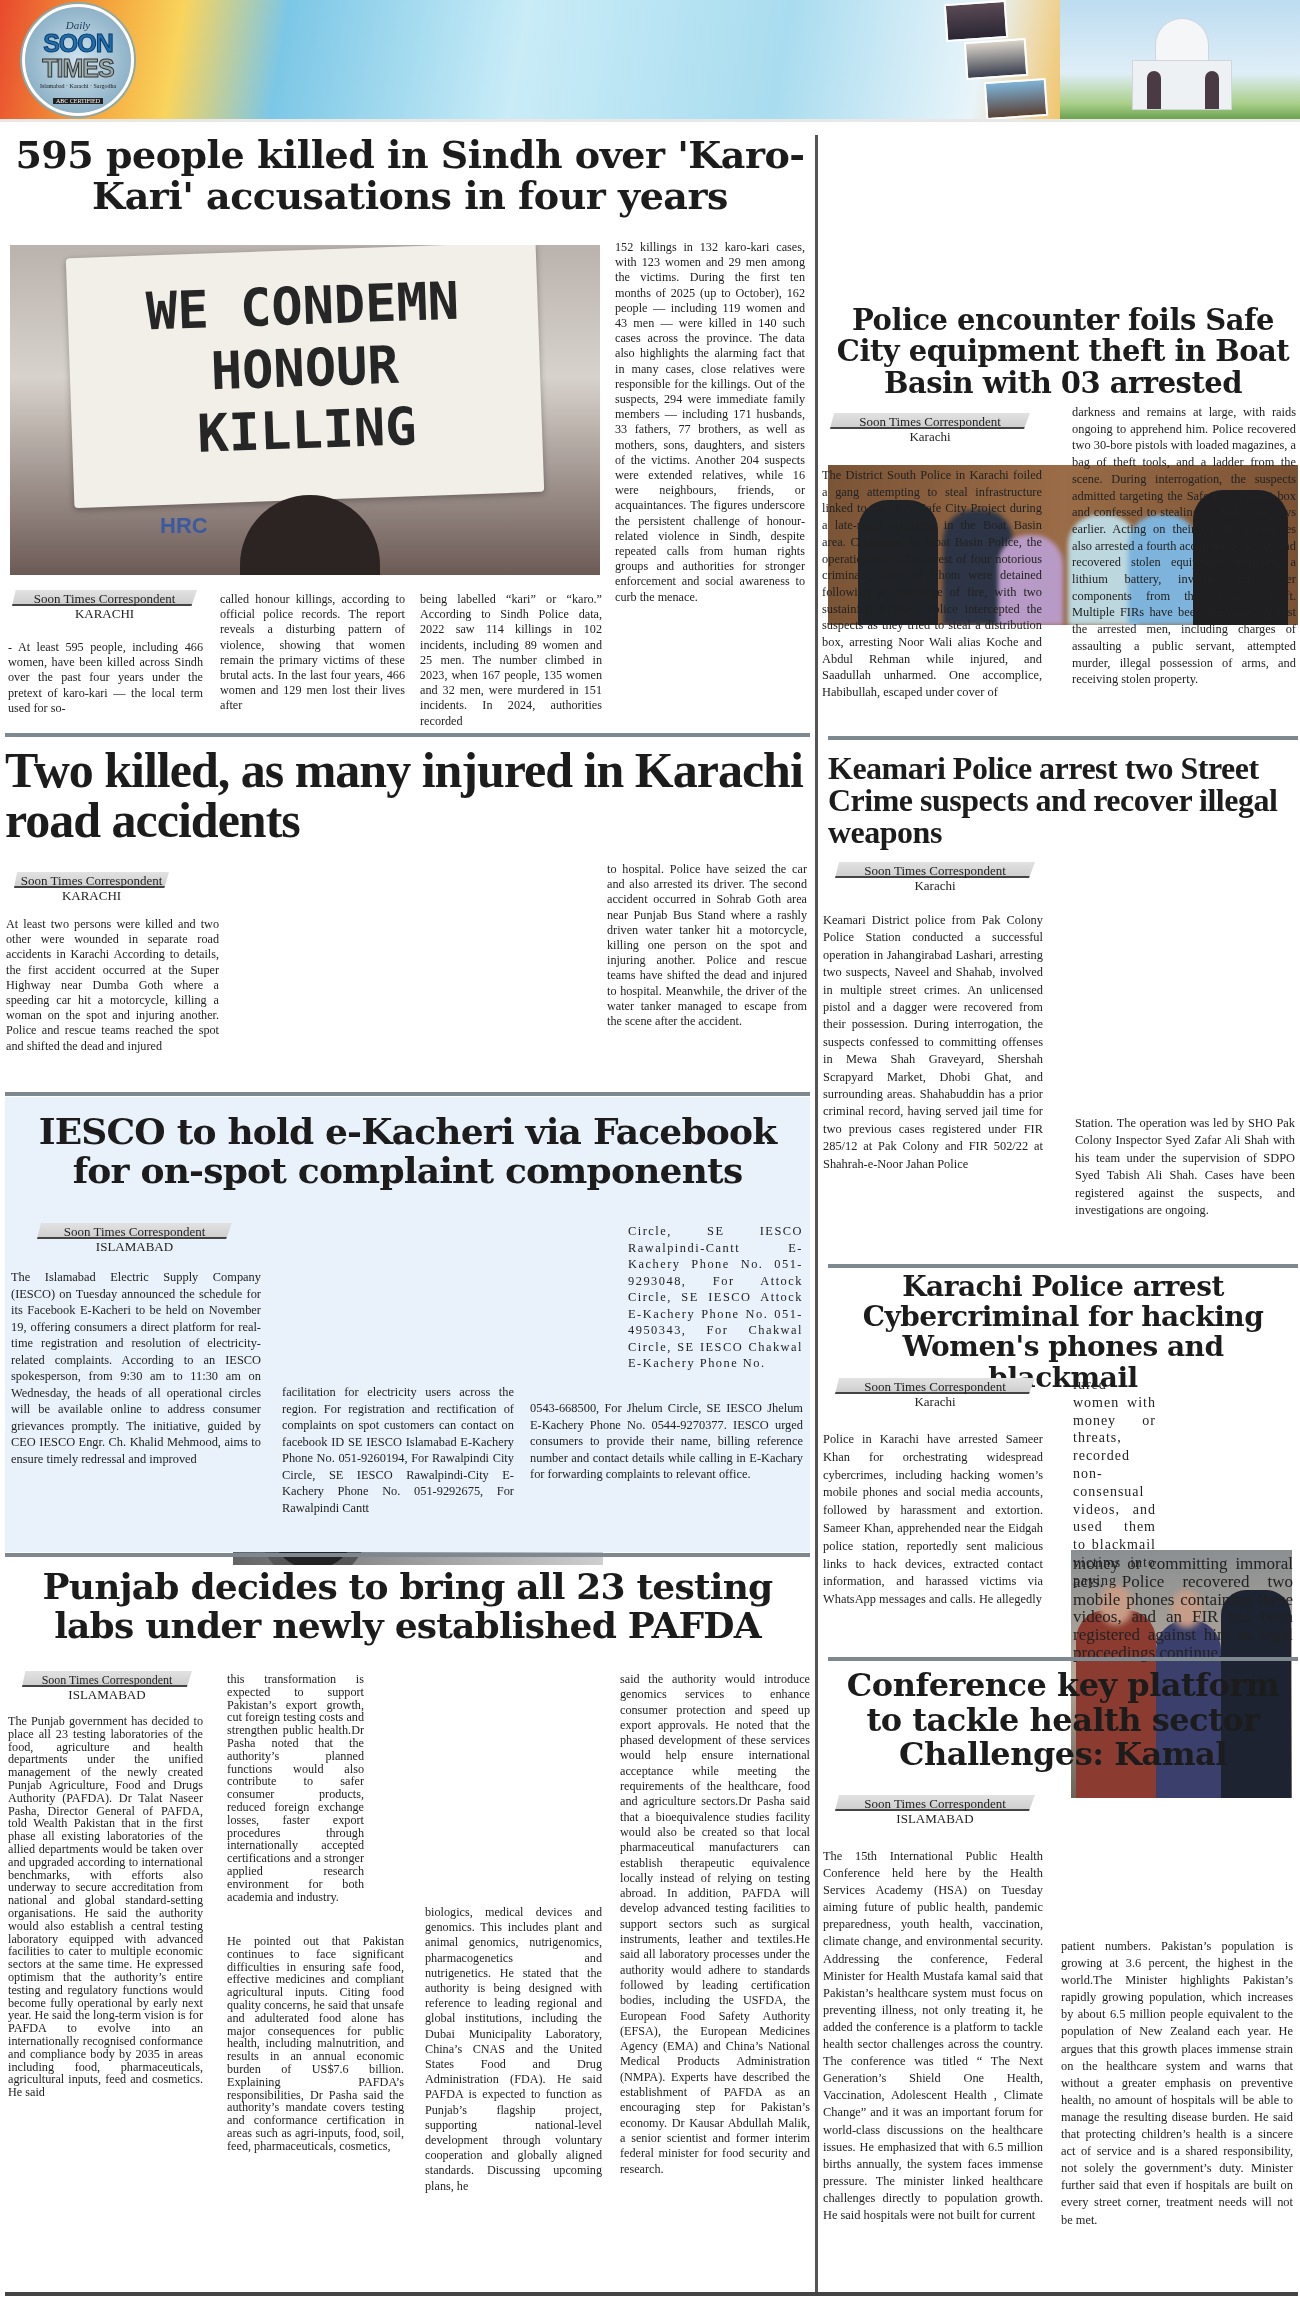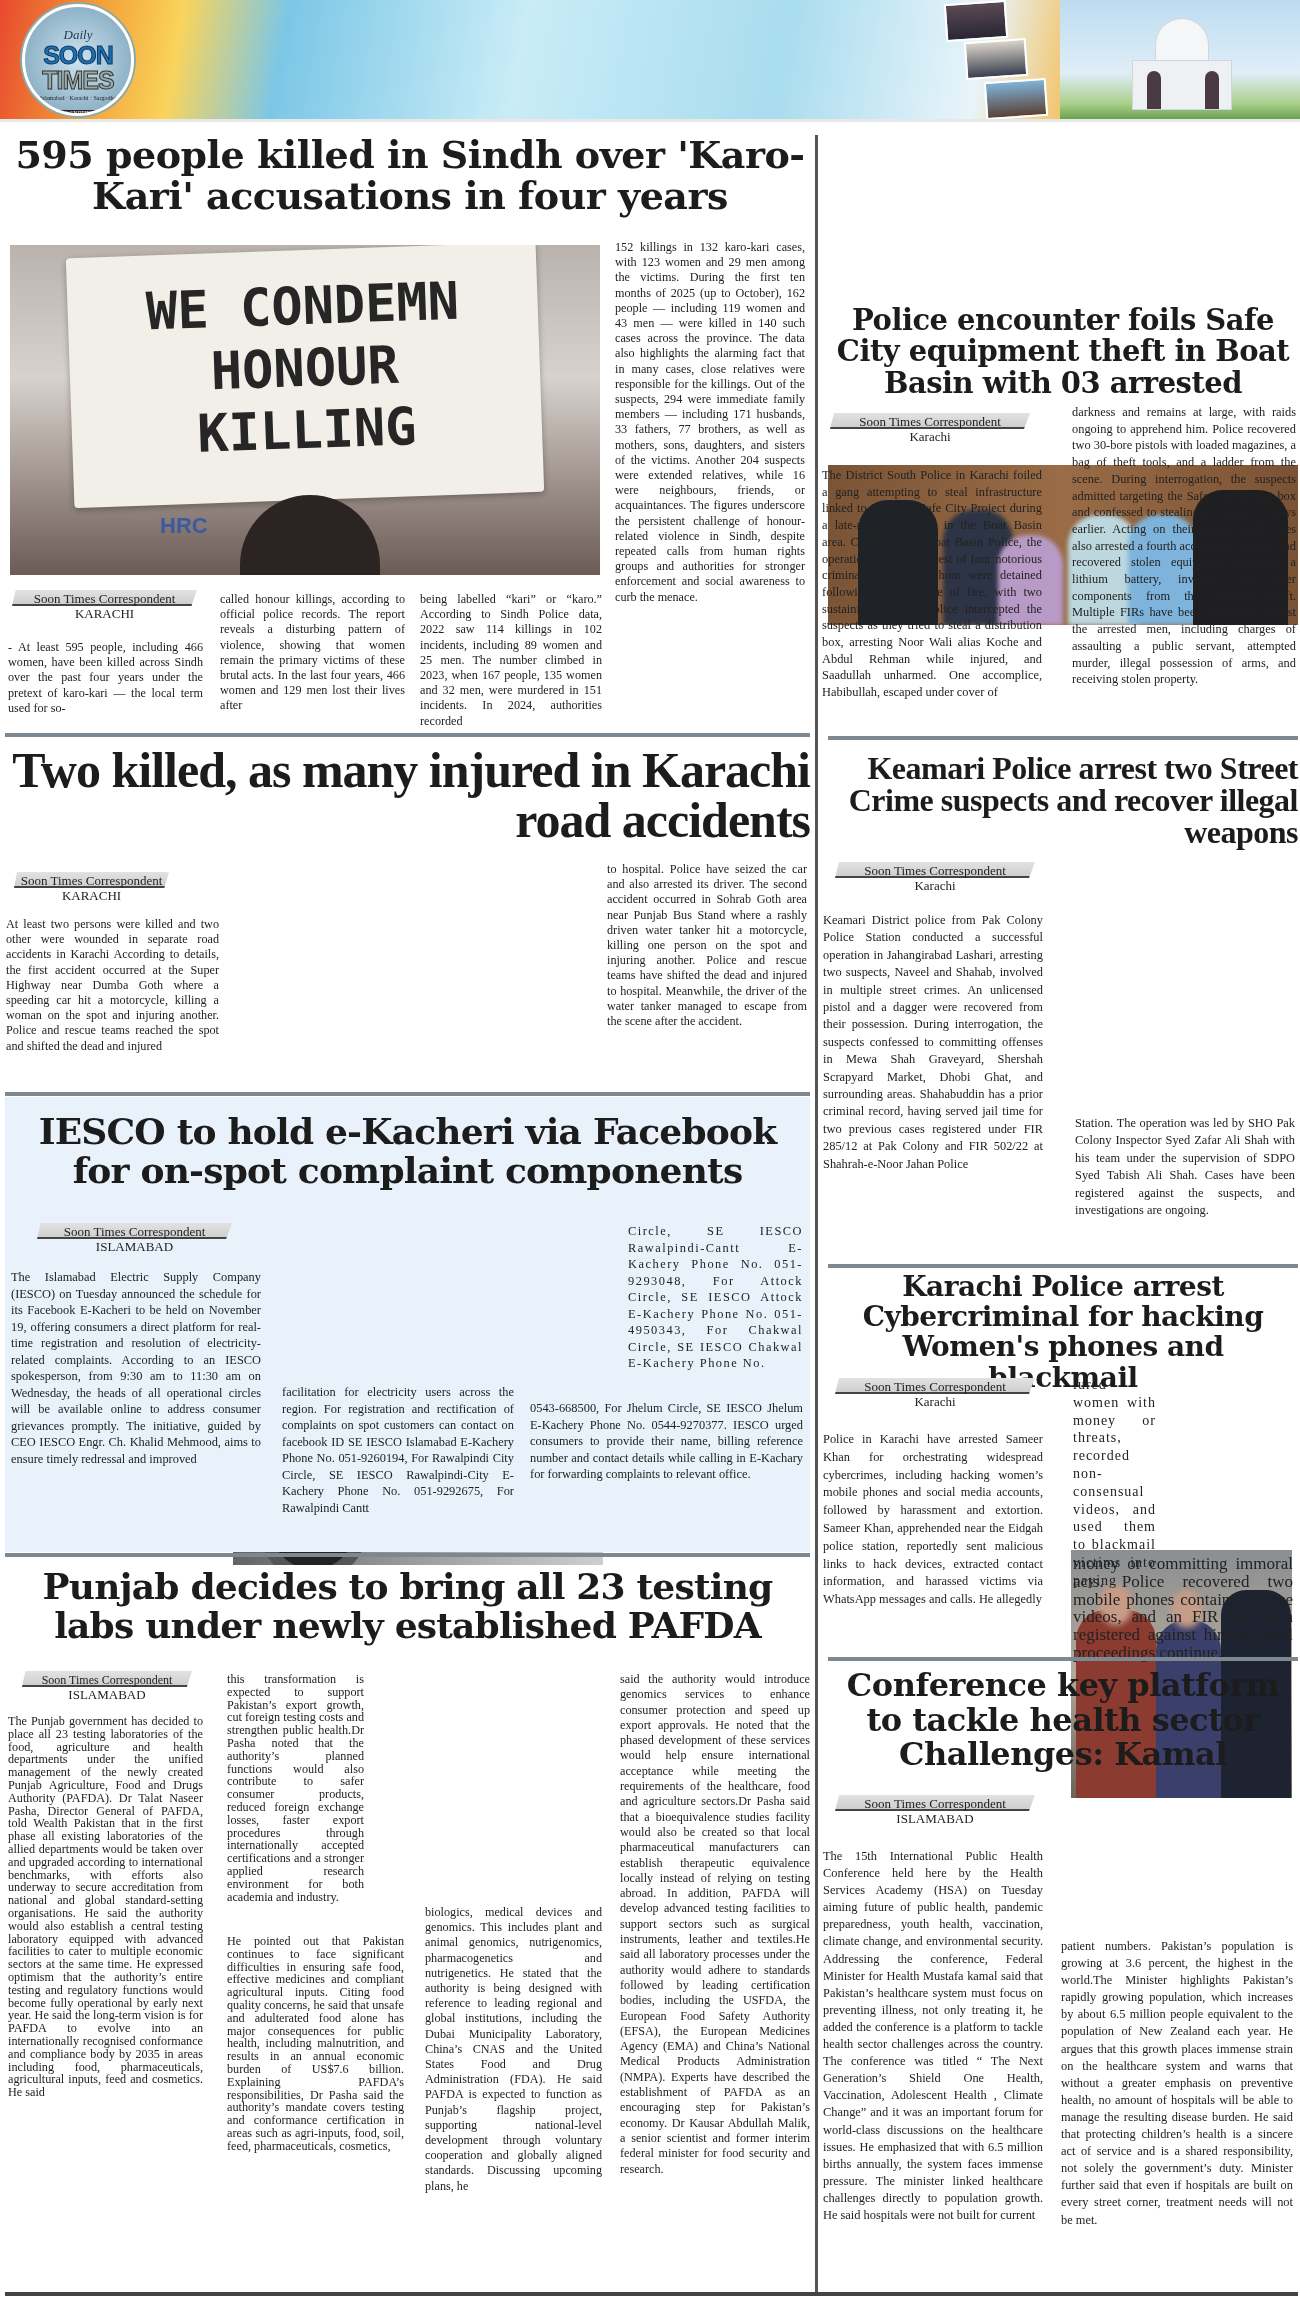--- a/index.html
+++ b/index.html
@@ -1,37 +1,37 @@
 <!DOCTYPE html>
 <html><head>
 <meta charset="utf-8">
 <style>
 *{box-sizing:border-box;margin:0;padding:0}
 body{width:1300px;height:2302px;background:#fff;font-family:"Liberation Serif",serif;color:#222;position:relative;overflow:hidden}
 .abs{position:absolute}
 
 .masthead{left:0;top:0;width:1300px;height:122px;background:linear-gradient(100deg,#e8492e 0%,#f4a23a 8%,#f9d45c 14%,#7cc7e6 22%,#c9ecf7 40%,#a9dcef 60%,#e8f4fa 75%,#f2c46a 82%,#e9f4fb 88%,#d6ebf5 100%);overflow:hidden;border-bottom:3px solid #e8e8e8}
 .logo{left:22px;top:4px;width:112px;height:112px;border-radius:50%;background:radial-gradient(circle,#cfe3ee 0%,#8fb3c8 70%,#6d93ab 100%);border:3px solid #fff;box-shadow:0 0 0 2px #8aa;text-align:center;overflow:hidden}
-.logo .daily{font-family:"Liberation Serif",serif;font-style:italic;font-size:13px;color:#1d3a5c;margin-top:20px}
+.logo .daily{font-family:"Liberation Serif",serif;font-style:italic;font-size:11px;color:#1d3a5c;margin-top:12px}
 .logo .soon,.logo .times{font-family:"Liberation Sans",sans-serif;font-weight:bold;font-size:25px;color:#1d6fb0;line-height:25px;-webkit-text-stroke:1px #0d3a66;letter-spacing:-1px}
 .logo .times{color:#9aa;-webkit-text-stroke:1px #333}
 .logo .sub{font-size:6px;color:#222;margin-top:2px}
 .logo .abc{display:inline-block;font-size:6px;background:#222;color:#fff;padding:0 3px;margin-top:2px}
 .brand{left:360px;top:8px;font-family:"DejaVu Sans",sans-serif;font-weight:bold;font-size:72px;color:#2a2d33;letter-spacing:-2px;text-shadow:3px 3px 0 #fff,-3px -3px 0 #fff,3px -3px 0 #fff,-3px 3px 0 #fff,5px 5px 8px rgba(0,0,0,.35)}
 .mast-photos{left:945px;top:2px;width:125px;height:118px}
 .mast-photo{position:absolute;width:62px;height:38px;border:2px solid #fff;background:linear-gradient(180deg,#5a4a55,#2a2633)}
 .mast-mausoleum{left:1060px;top:0;width:240px;height:122px;background:linear-gradient(180deg,#bcdcf0 0%,#dfeef7 60%,#aacf8a 85%,#5d9a44 100%)}
 .dome{position:absolute;left:95px;top:18px;width:54px;height:46px;border-radius:27px 27px 0 0;background:#f4f6f8;border:1px solid #cfd6dc}
 .tomb{position:absolute;left:72px;top:60px;width:100px;height:50px;background:#eef1f4;border:1px solid #cfd6dc}
 .arch{position:absolute;top:10px;width:14px;height:38px;border-radius:7px 7px 0 0;background:#4a3a44}
 
 .vline{background:#555}
 .hline{background:#7d8890}
 .head{font-family:"DejaVu Serif",serif;color:#1c1c1c;text-align:center;letter-spacing:-0.5px;line-height:1.08}
-.head-cond{font-family:"Liberation Serif",serif;color:#1c1c1c;text-align:right;transform-origin:center top;line-height:1.0}
+.head-cond{font-family:"Liberation Serif",serif;color:#1c1c1c;text-align:left;transform-origin:center top;line-height:1.0}
 .byline{text-align:center}
 .byline .tag{display:block;height:16px;background:linear-gradient(180deg,#e2e2e2,#cfcfcf);clip-path:polygon(2% 0,100% 0,97% 100%,0 100%);font-size:13px;line-height:18px;color:#222;border-bottom:2px solid #444}
 .byline .city{display:block;font-size:13px;margin-top:0;color:#222}
 .col{font-size:12.2px;line-height:15.2px;text-align:justify;color:#222}
 .photo{overflow:hidden;position:relative}
 .ph-note{position:absolute;font-family:"Liberation Sans",sans-serif}
 .blue-bg{background:#e9f2fb}
 </style>
 </head>
 <body>

